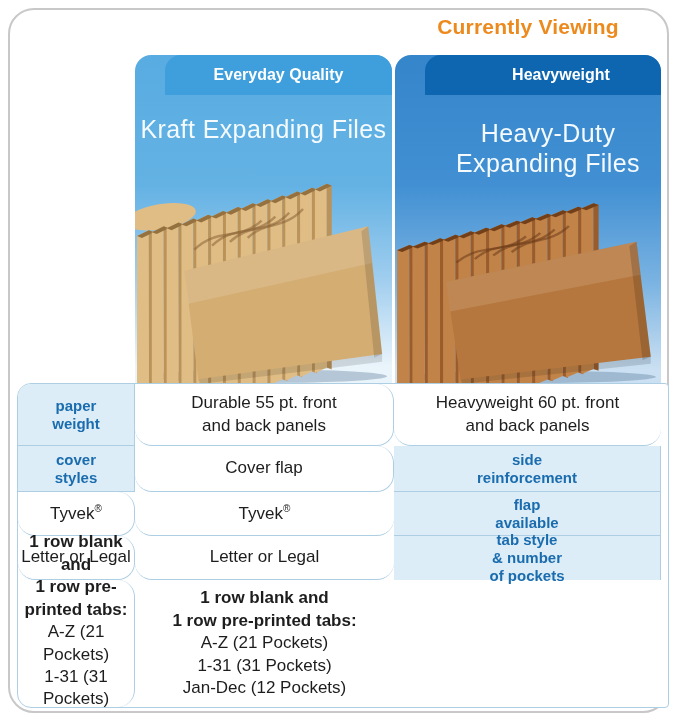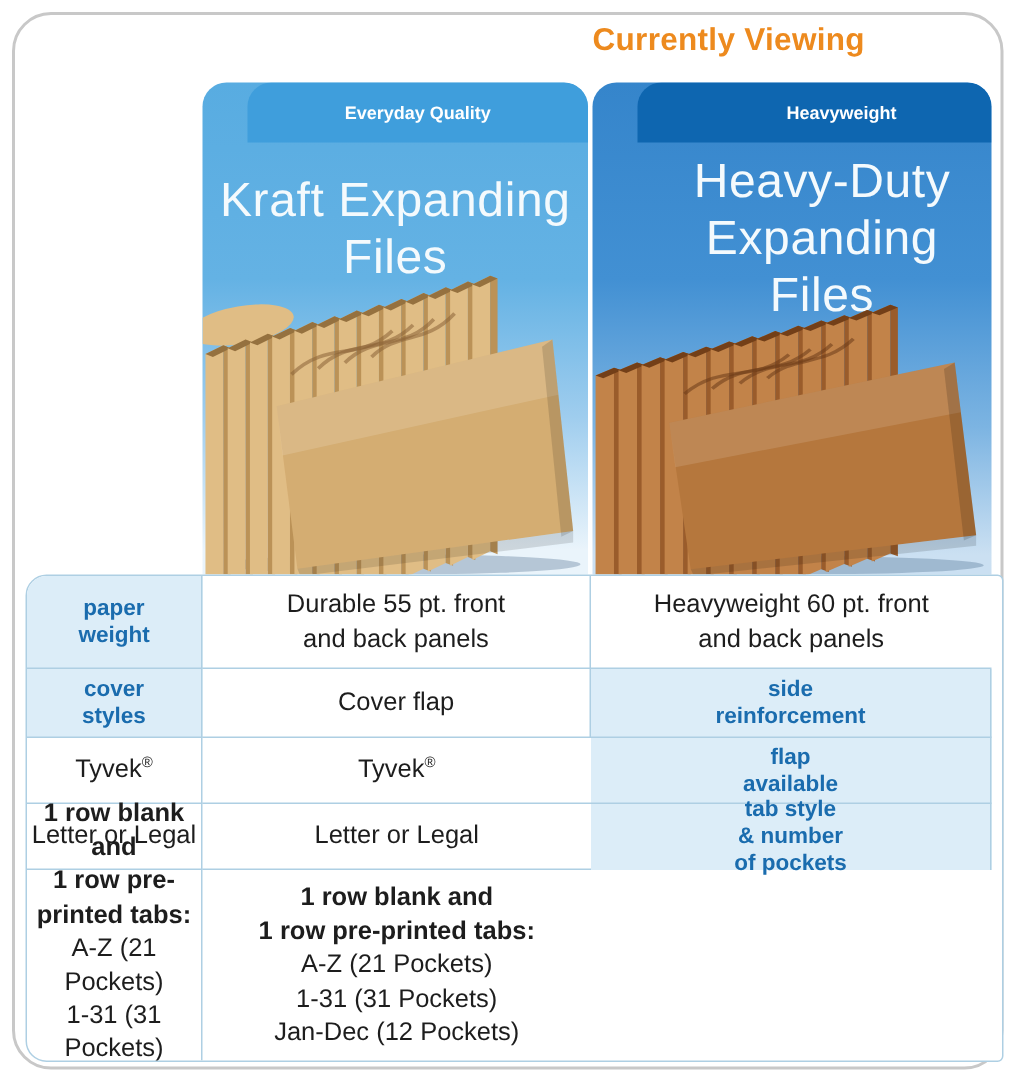--- a/index.html
+++ b/index.html
@@ -6,47 +6,47 @@
   body{
     width:679px;height:723px;position:relative;background:#ffffff;
     font-family:"Liberation Sans", sans-serif;overflow:hidden;
   }
   .card{
     position:absolute;left:8px;top:8px;width:661px;height:705px;
     background:#ffffff;border:2px solid #c8c8c8;border-radius:26px;
     box-sizing:border-box;
   }
   .currently{
-    position:absolute;top:15px;left:395px;width:266px;
+    position:absolute;top:15px;left:395px;width:266px;text-align:center;
     color:#ed8a1e;font-weight:bold;font-size:21px;letter-spacing:.2px;
   }
   .panel{
     position:absolute;top:55px;height:328px;border-radius:16px 16px 0 0;
     overflow:hidden;
   }
   .panel.kraft{
     left:135px;width:257px;
     background:linear-gradient(180deg,#58ace1 0%,#64b2e4 40%,#9fcdee 68%,#eaf4fb 95%);
   }
   .panel.heavy{
     left:395px;width:266px;
     background:linear-gradient(180deg,#3585cb 0%,#4290d3 40%,#7cb4e2 70%,#cbe0f2 96%);
   }
   .panel-header{
     height:40px;display:flex;align-items:center;justify-content:center;
-    color:#fff;font-weight:bold;font-size:12px;border-radius:16px 16px 0 0;margin-left:30px;
+    color:#fff;font-weight:bold;font-size:16px;border-radius:16px 16px 0 0;margin-left:30px;
   }
   .kraft .panel-header{background:#3f9edc;}
   .heavy .panel-header{background:#0e66b0;padding-left:36px;}
   .panel-title{
-    text-align:center;color:#f4fafd;font-size:32px;line-height:1.18;
+    text-align:center;color:#f4fafd;font-size:25px;line-height:1.18;
     white-space:pre-line;letter-spacing:.4px;
   }
   .kraft .panel-title{margin-top:20px;}
-  .heavy .panel-title{margin-top:7px;padding-left:40px;}
+  .heavy .panel-title{margin-top:24px;padding-left:40px;}
   .photo{position:absolute;left:0;bottom:0;width:100%;}
   .kraft .photo{height:205px;}
   .heavy .photo{height:185px;}
   .photo svg{display:block;width:100%;height:100%;}
   
   .kraft .pa{fill:#e0bd85}.kraft .pb{fill:#bb9257}.kraft .pc{fill:#95713f}
   .kraft .front{fill:#d4ad72}.kraft .fold{stroke:#8a6336}
   .heavy .pa{fill:#c28349}.heavy .pb{fill:#9a5c2b}.heavy .pc{fill:#733f18}
   .heavy .front{fill:#b5773d}.heavy .fold{stroke:#6b3b17}
   .shadow{fill:#45678a}
@@ -62,21 +62,21 @@
   .cell{
     border-right:1px solid #aecfe3;border-bottom:1px solid #aecfe3;
     display:flex;flex-direction:column;align-items:center;justify-content:center;
     text-align:center;white-space:pre-line;
   }
   .cell.col3{border-right:none;}
   .cell.rlast{border-bottom:none;}
   .label-cell{
     background:#dcedf8;color:#1a6cae;font-weight:bold;font-size:15px;line-height:1.2;
   }
-  .data-cell{font-size:17px;color:#1d1d1d;line-height:1.32;}
+  .data-cell{font-size:17px;color:#1d1d1d;line-height:1.32;border-radius:17px;}
   .data-cell .bold-lines{font-weight:bold;margin-bottom:0;}
   .data-cell sup{font-size:10px;}
 </style>
 </head>
 <body>
 
 <div class="card"></div>
 
 <div class="currently">Currently Viewing</div>
 

